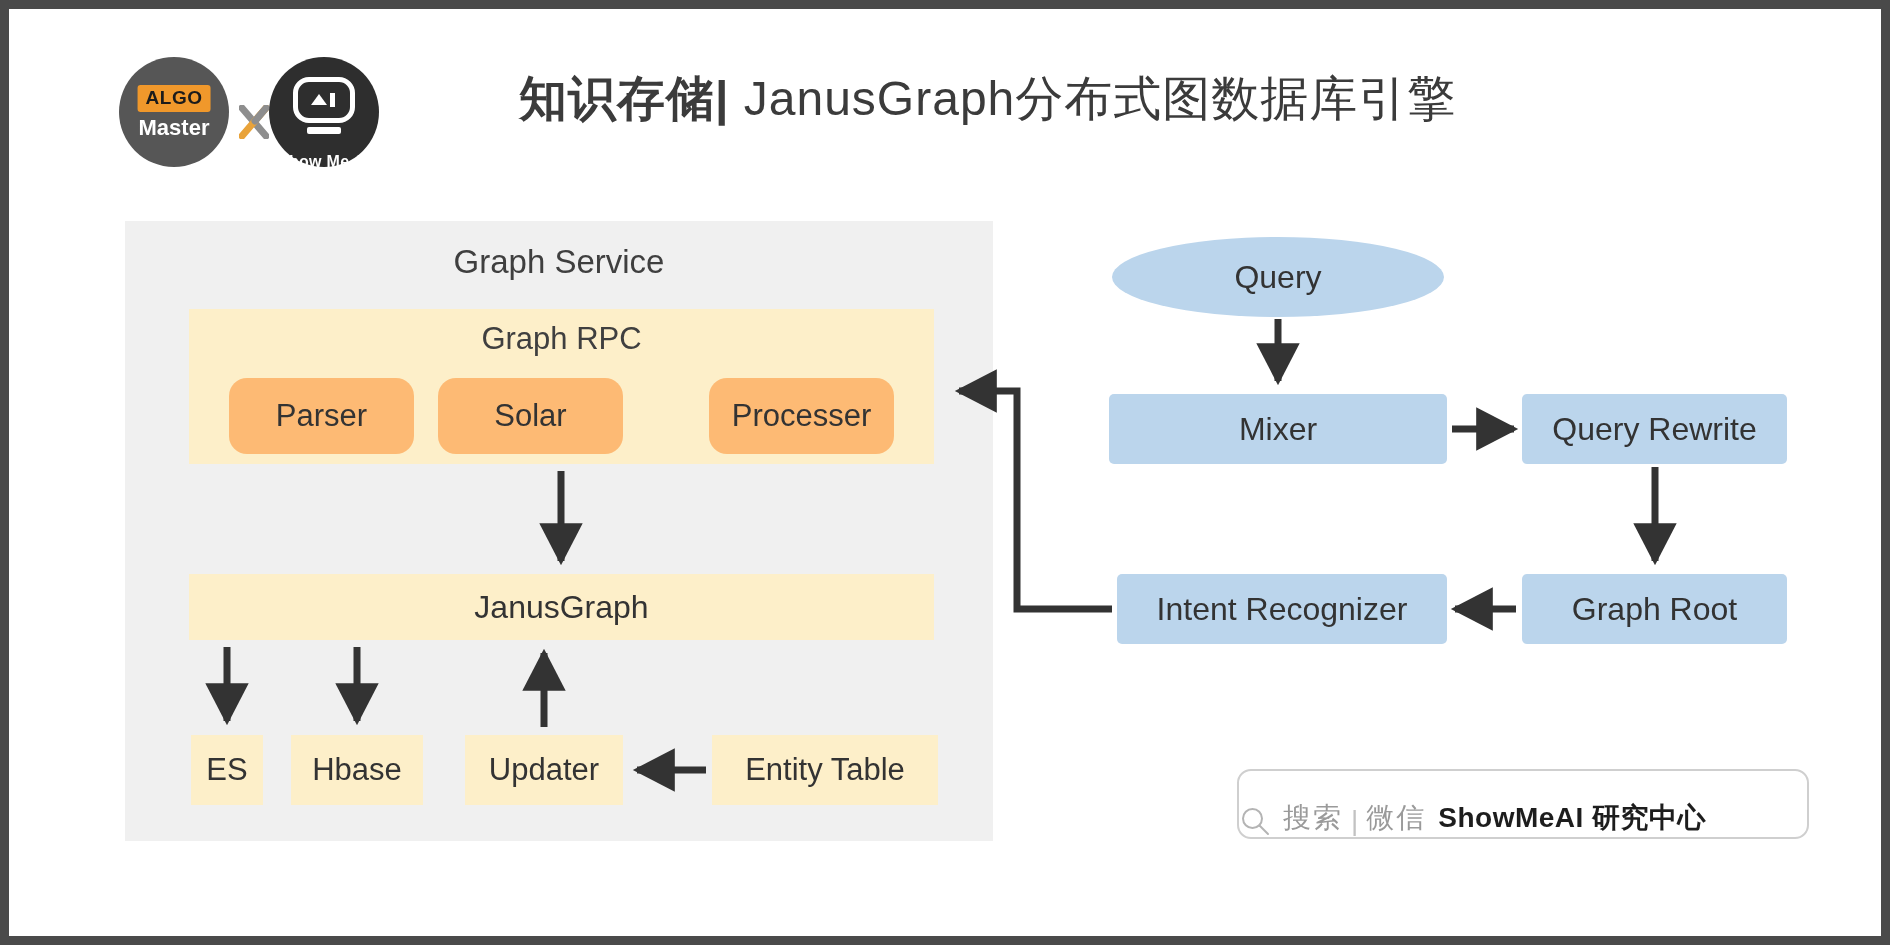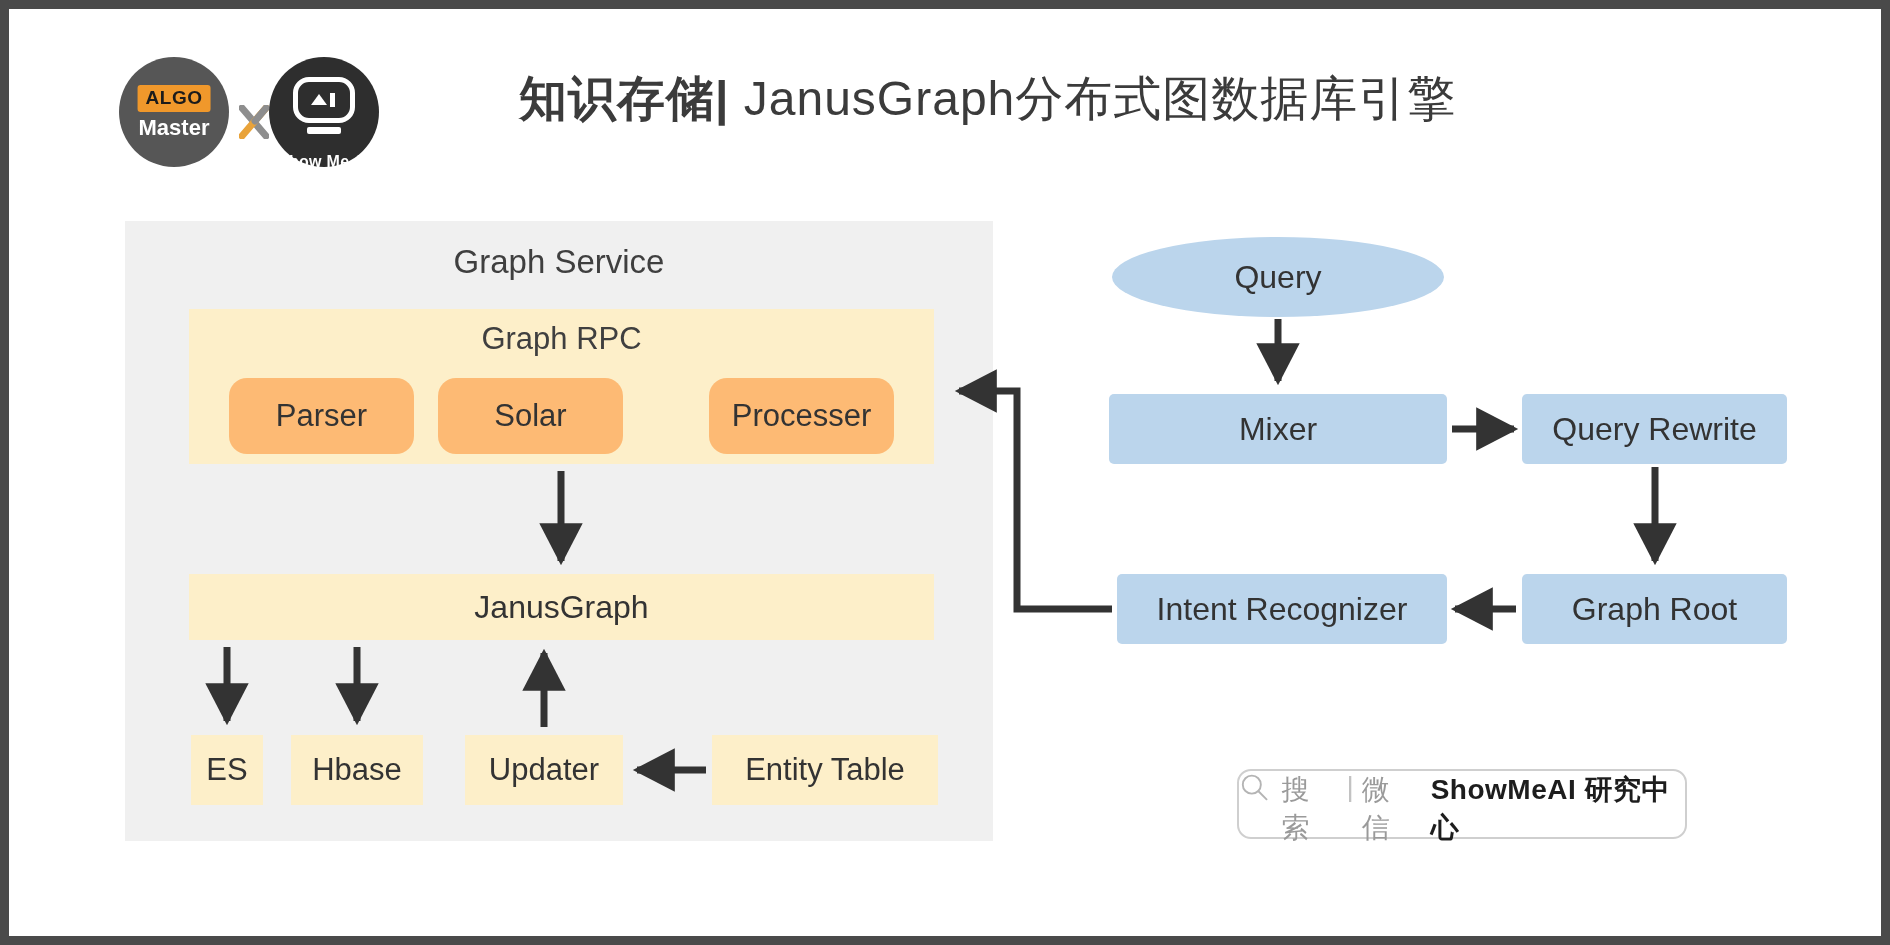--- a/index.html
+++ b/index.html
@@ -107,23 +107,23 @@
   .b-mixer{left:1100px;top:385px;width:338px;height:70px;}
   .b-rewrite{left:1513px;top:385px;width:265px;height:70px;}
   .b-intent{left:1108px;top:565px;width:330px;height:70px;}
   .b-root{left:1513px;top:565px;width:265px;height:70px;}
 
   
   .arrows{position:absolute;left:0;top:0;width:1890px;height:945px;pointer-events:none;}
 
   
   .wechat-box{
-    position:absolute;left:1228px;top:760px;width:450px;height:70px;
+    position:absolute;left:1228px;top:760px;width:572px;height:70px;
     border:2px solid #cfcfcf;border-radius:14px;
-    display:flex;align-items:flex-start;box-sizing:border-box;
+    display:flex;align-items:flex-end;box-sizing:border-box;
   }
   .wechat-grey{color:#9a9a9a;font-size:28px;letter-spacing:2px;}
   .wechat-sep{color:#c2c2c2;font-size:28px;margin:0 8px;}
   .wechat-bold{color:#1d1d1d;font-size:28px;font-weight:bold;margin-left:12px;letter-spacing:.5px;}
 
   .site-row{position:absolute;left:118px;top:875px;display:flex;align-items:center;}
   .cursor-icon{width:46px;height:46px;margin-right:14px;}
   .site-url{font-size:27px;color:#7d7d7d;}
 </style>
 </head>

